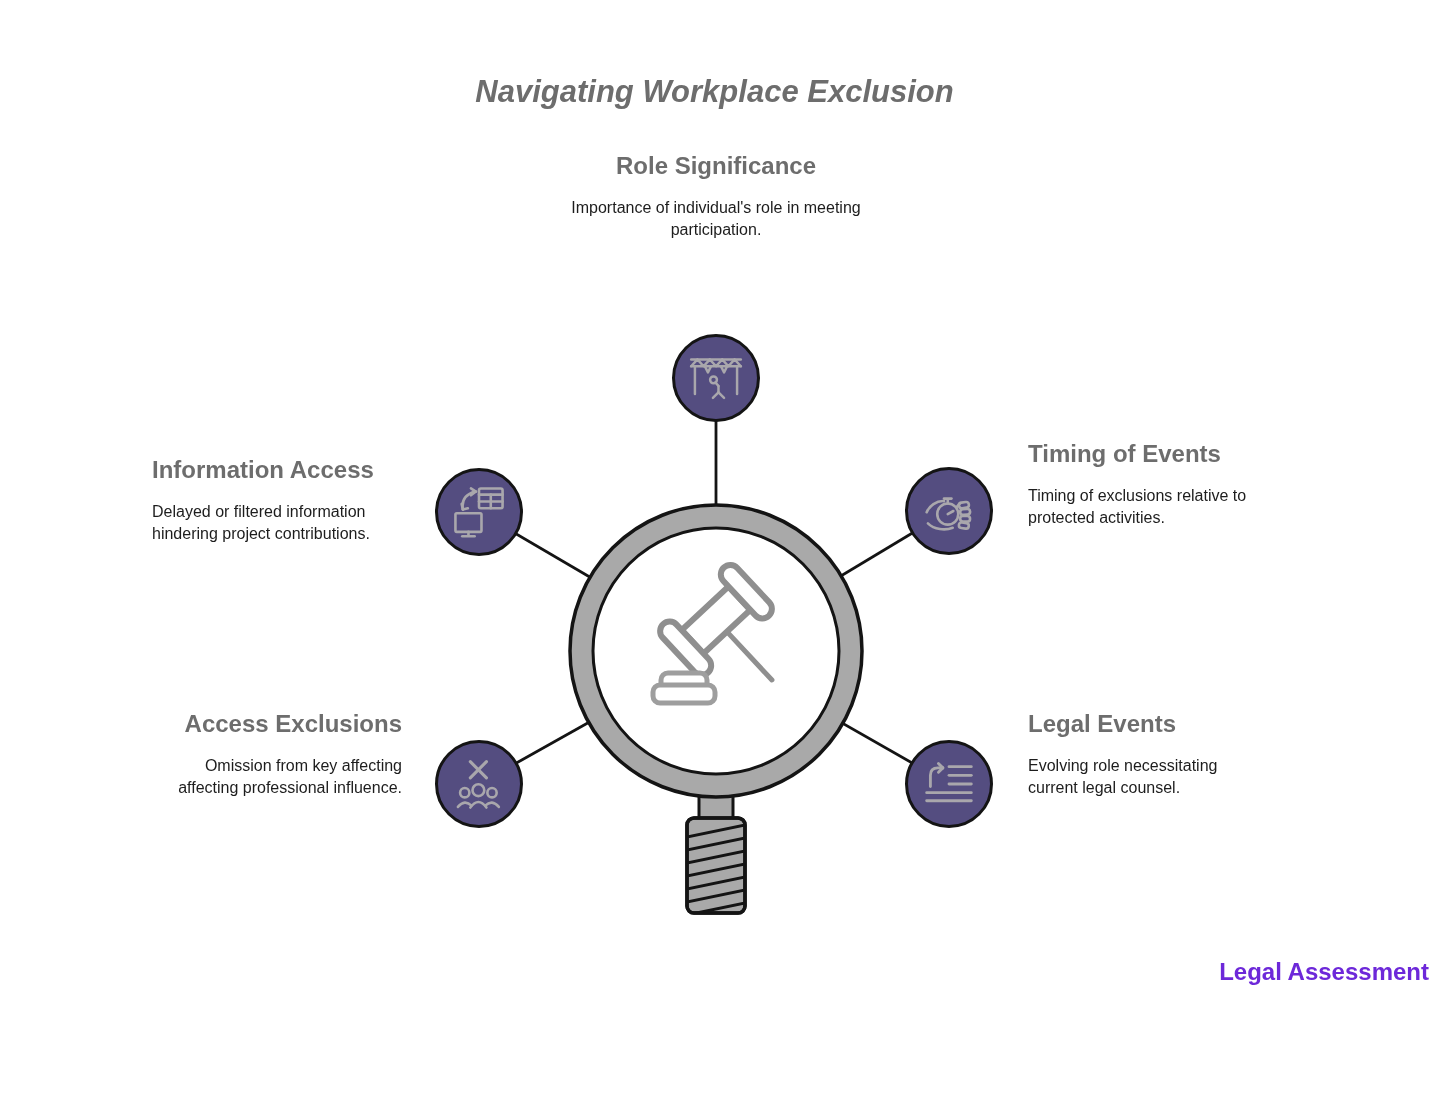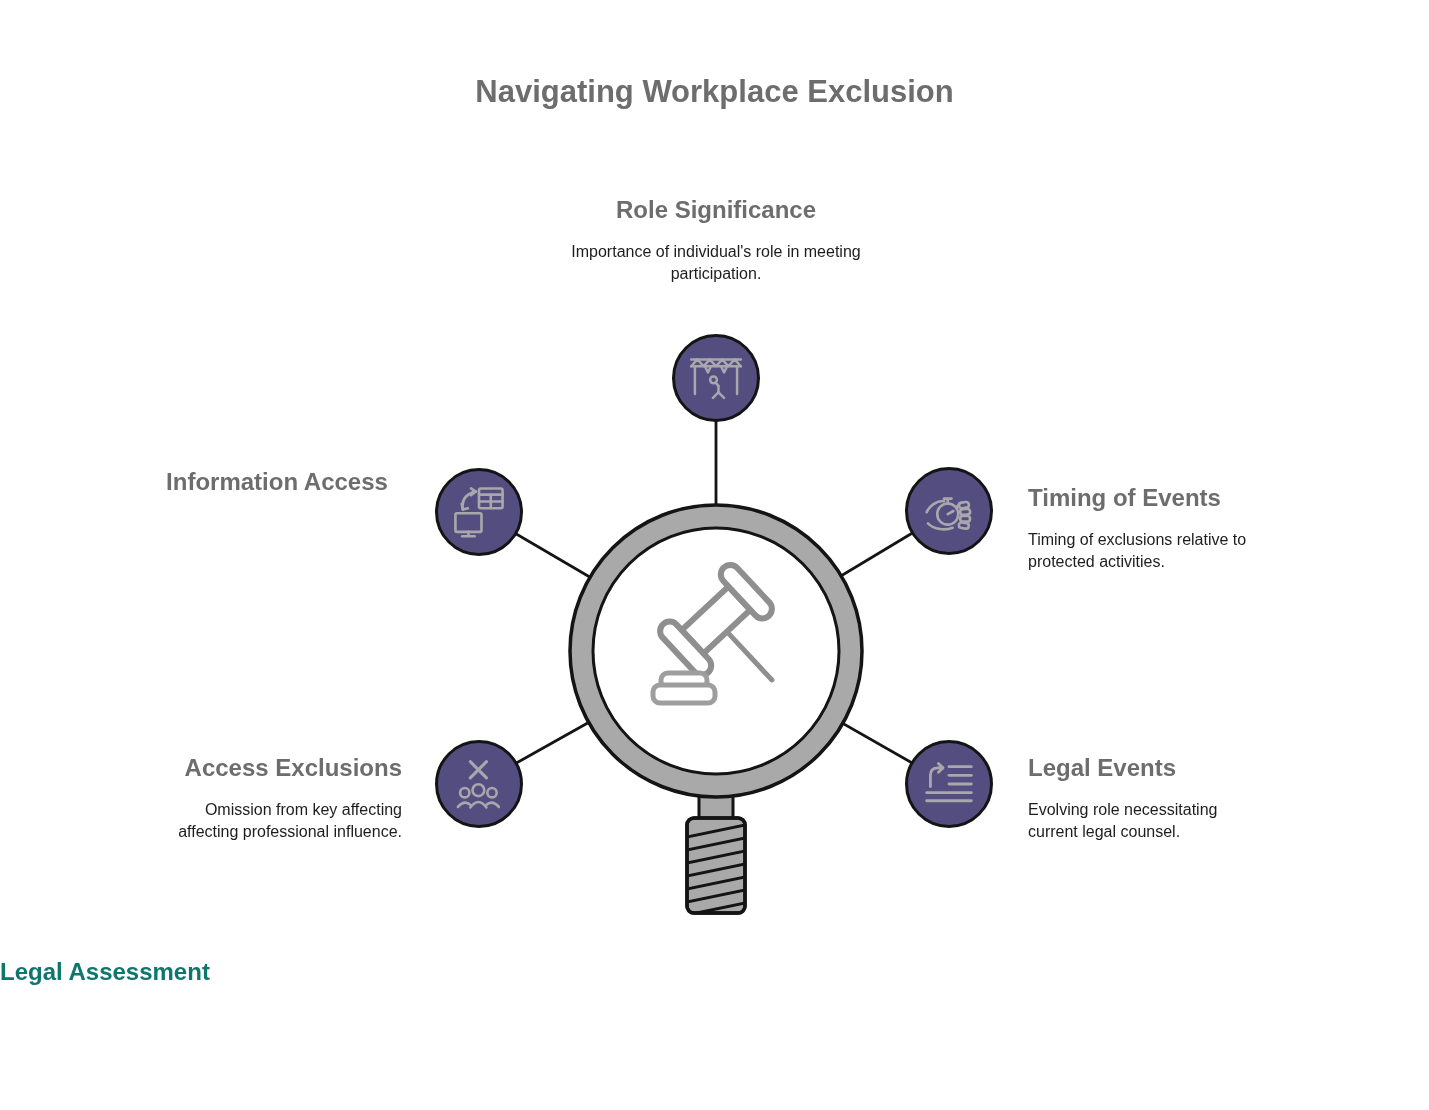--- a/index.html
+++ b/index.html
@@ -2,45 +2,45 @@
 <html><head>
 <meta charset="utf-8">
 <style>
   html,body { margin:0; padding:0; background:#ffffff; }
   .canvas {
     position:relative; width:1429px; height:1110px; background:#ffffff;
     font-family:"Liberation Sans", sans-serif; overflow:hidden;
   }
   .page-title {
     position:absolute; top:74px; left:0; width:100%;
-    text-align:center; font-size:31px; font-weight:bold; color:#6d6d6d; margin:0;
+    text-align:center; font-size:31px; font-weight:bold; color:#6d6d6d; margin:0;font-style:italic;
   }
   .art { position:absolute; left:0; top:0; z-index:1; }
   .node-circle {
     position:absolute; width:88px; height:88px; border-radius:50%;
     background:#544d80; border:3px solid #141414; box-sizing:border-box;
     display:flex; align-items:center; justify-content:center; z-index:2;
   }
   .node-circle svg { display:block; }
   .node-pos-top         { left:672px; top:334px; }
   .node-pos-left-upper  { left:435px; top:468px; }
   .node-pos-right-upper { left:905px; top:467px; }
   .node-pos-left-lower  { left:435px; top:740px; }
   .node-pos-right-lower { left:905px; top:740px; }
-  .node-text { position:absolute; z-index:3;margin-top:44px; }
+  .node-text { position:absolute; z-index:3; }
   .node-heading { font-size:24px; font-weight:bold; color:#6d6d6d; margin:0 0 17px 0; }
   .node-desc { font-size:16px; color:#1d1d1d; line-height:1.36; margin:0; }
   .txt-role    { left:571px; top:152px; width:290px; text-align:center; }
-  .txt-info    { right:1027px; top:424px; width:250px; text-align:center; }
+  .txt-info    { right:1027px; top:456px; width:250px; text-align:left; }
   .txt-timing  { left:1028px; top:440px; width:265px; text-align:left; }
   .txt-meeting { right:1027px; top:710px; width:250px; text-align:right; }
   .txt-legal   { left:1028px; top:710px; width:240px; text-align:left; }
   .bottom-label {
-    position:absolute; top:958px; left:0; width:100%; text-align:left;
-    font-size:24px; font-weight:bold; color:#0f766e; z-index:3;
+    position:absolute; top:958px; left:0; width:100%; text-align:right;
+    font-size:24px; font-weight:bold; color:#6d28d9; z-index:3;
   }
 </style>
 </head>
 <body>
 
 <div class="canvas">
 
   <h1 class="page-title">Navigating Workplace Exclusion</h1>
 
   <svg class="art" width="1429" height="1110" viewBox="0 0 1429 1110">
@@ -175,20 +175,21 @@
     </svg>
   </div>
 
   <div class="node-text txt-role">
     <p class="node-heading">Role Significance</p>
     <p class="node-desc">Importance of individual's role in meeting participation.</p>
   </div>
 
   <div class="node-text txt-info">
     <p class="node-heading">Information Access</p>
+    <p class="node-desc">Delayed or filtered information hindering project contributions.</p>
   </div>
 
   <div class="node-text txt-timing">
     <p class="node-heading">Timing of Events</p>
     <p class="node-desc">Timing of exclusions relative to protected activities.</p>
   </div>
 
   <div class="node-text txt-meeting">
     <p class="node-heading">Access Exclusions</p>
     <p class="node-desc">Omission from key affecting affecting professional influence.</p>

